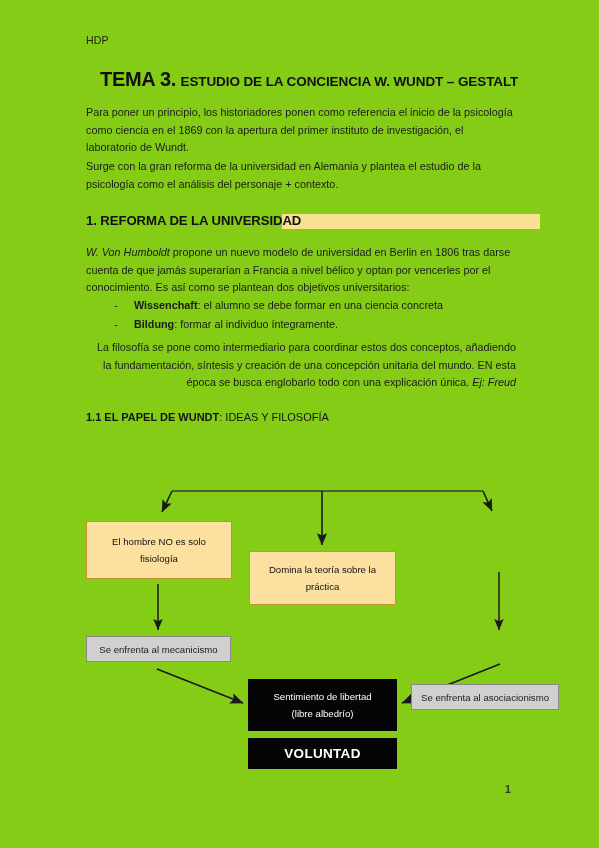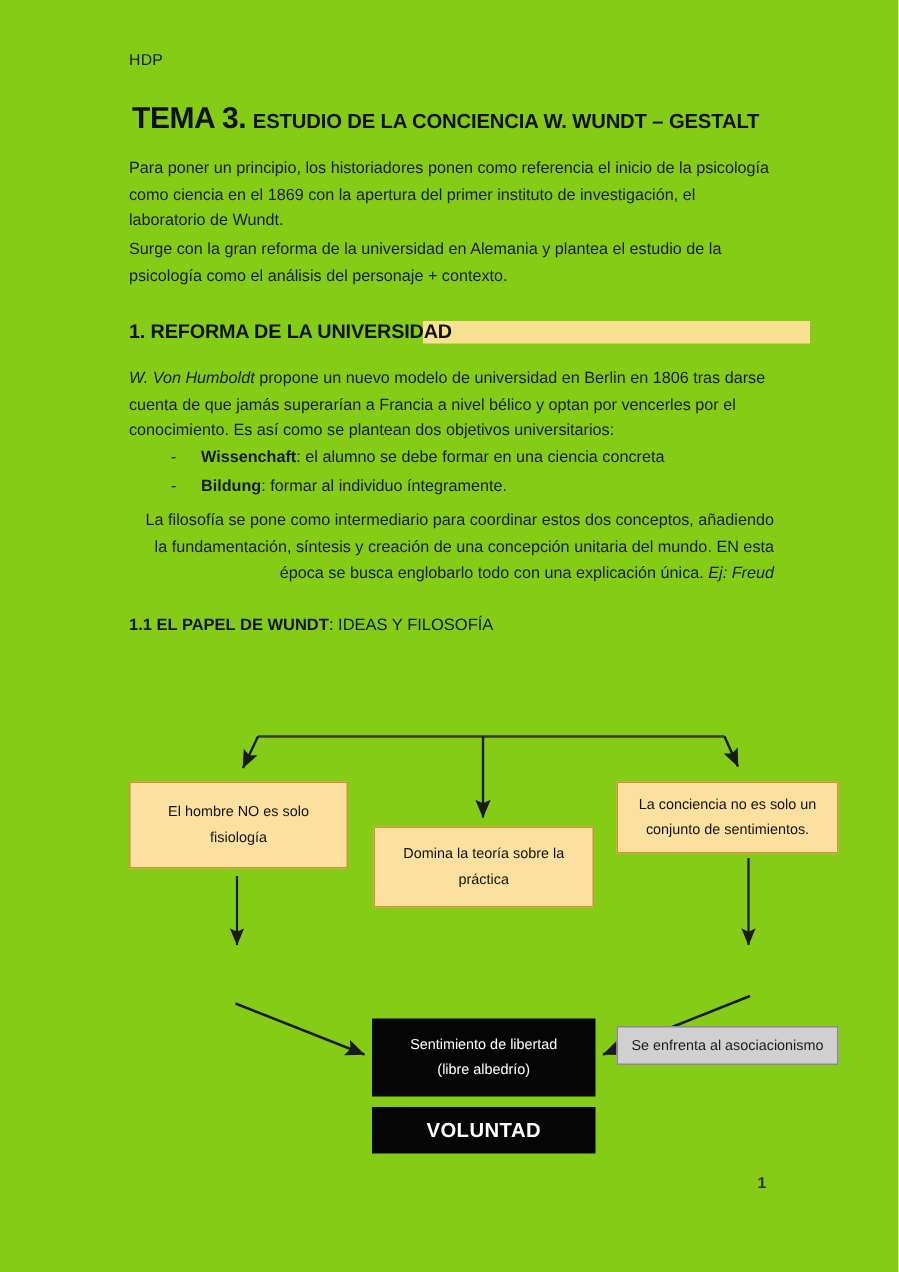--- a/index.html
+++ b/index.html
@@ -21,21 +21,21 @@
   .header-label {
     position: absolute;
     left: 86px;
     top: 34px;
     font-size: 10.5px;
     letter-spacing: 0.2px;
     color: #202020;
   }
   .title-row {
     position: absolute;
-    left: 88px;
+    left: 100px;
     top: 68px;
     width: 450px;
     white-space: nowrap;
   }
   .title-main {
     font-size: 20px;
     font-weight: bold;
     letter-spacing: -0.3px;
     color: #111111;
   }
@@ -222,25 +222,24 @@
   <div class="node node-yellow" style="left:86px; top:521px; width:146px; height:58px;">
     <span class="node-line">El hombre NO es solo</span>
     <span class="node-line">fisiología</span>
   </div>
 
   <div class="node node-yellow" style="left:249px; top:551px; width:147px; height:54px;">
     <span class="node-line">Domina la teoría sobre la</span>
     <span class="node-line">práctica</span>
   </div>
 
-  <div class="node node-yellow" style="left:411px; top:521px; width:148px; height:48px;">
-    <span class="node-line">La conciencia no es solo un</span>
-    <span class="node-line">conjunto de sentimientos.</span>
-  </div>
-
+
+  <div class="node node-gray" style="left:86px; top:636px; width:145px; height:26px;">
+    <span class="node-line">Se enfrenta al mecanicismo</span>
+  </div>
 
   <div class="node node-gray" style="left:411px; top:636px; width:148px; height:26px;margin-top:48px;">
     <span class="node-line">Se enfrenta al asociacionismo</span>
   </div>
 
   <div class="node node-black voluntad" style="left:248px; top:738px; width:149px; height:31px;">
     <span class="node-line">VOLUNTAD</span>
   </div>
 
   <div class="node node-black" style="left:248px; top:679px; width:149px; height:52px;">

